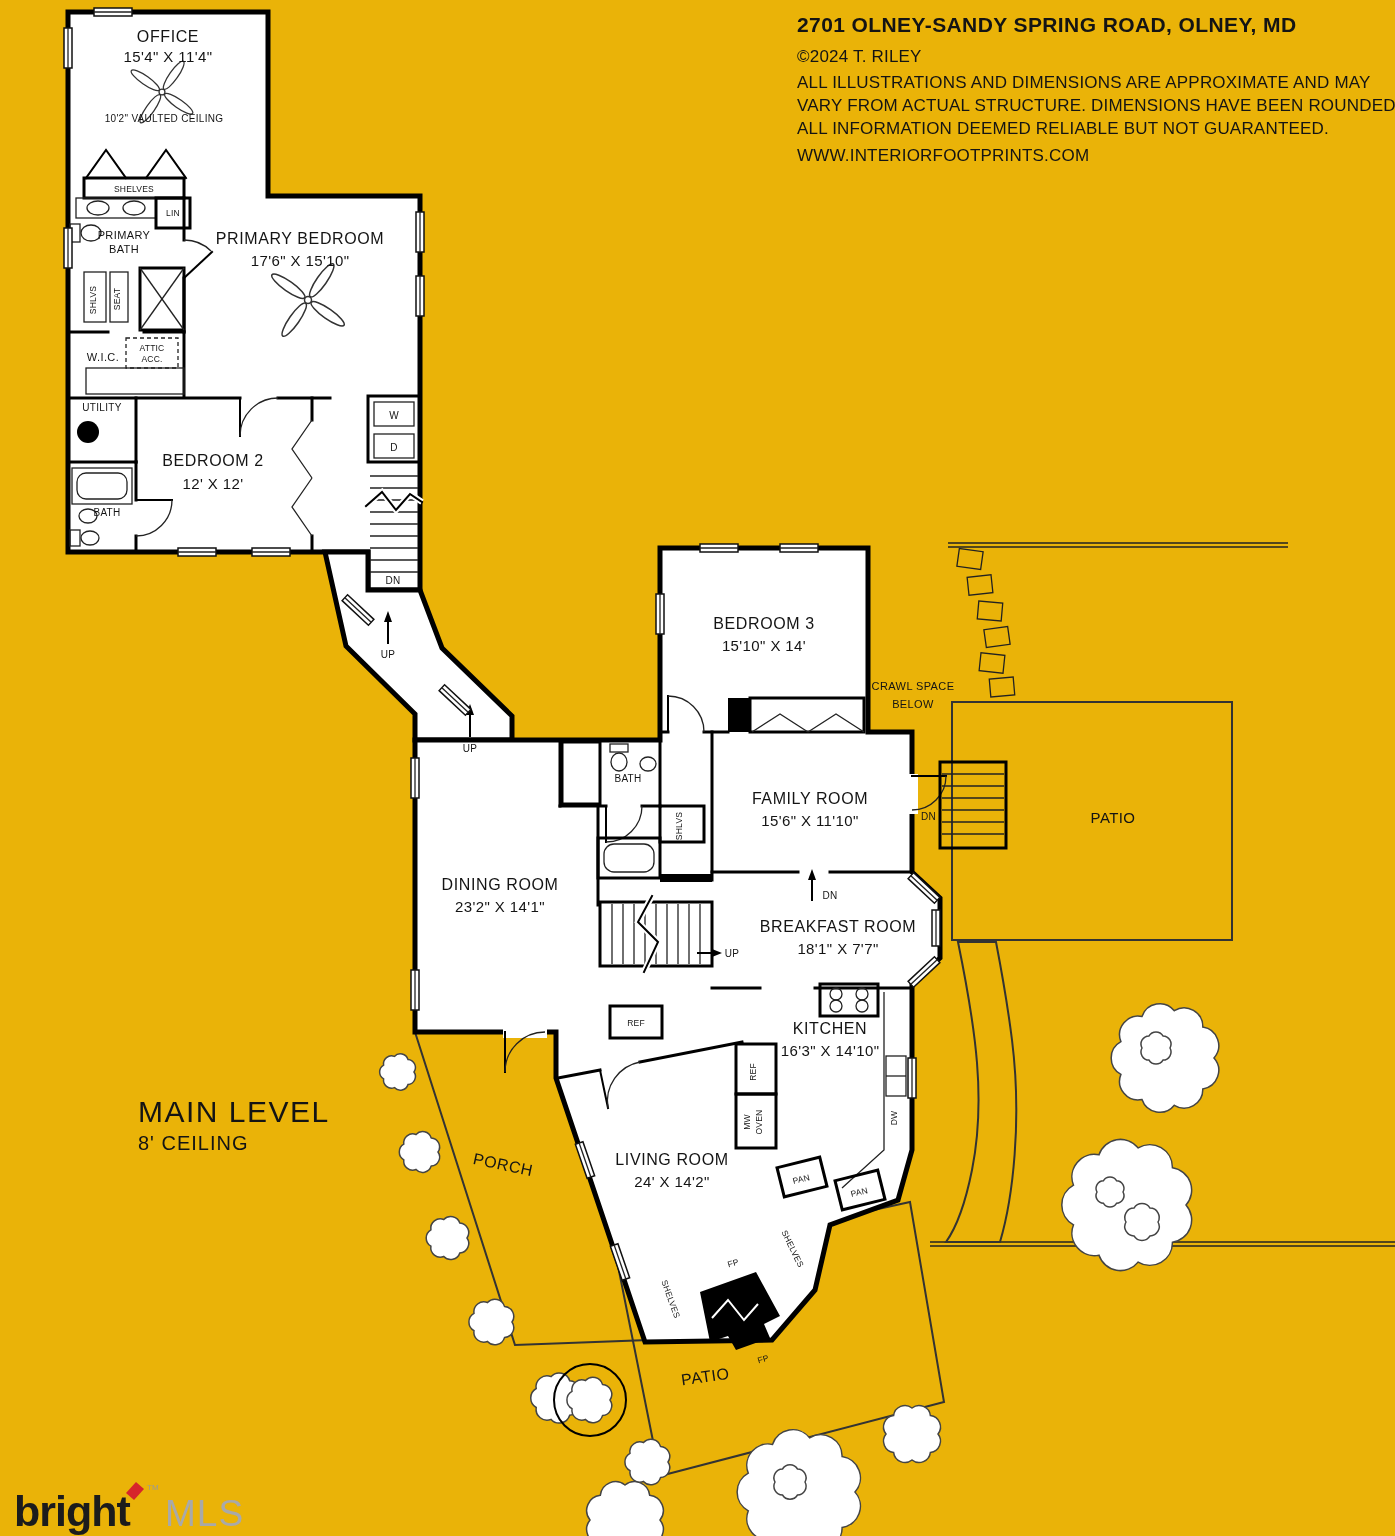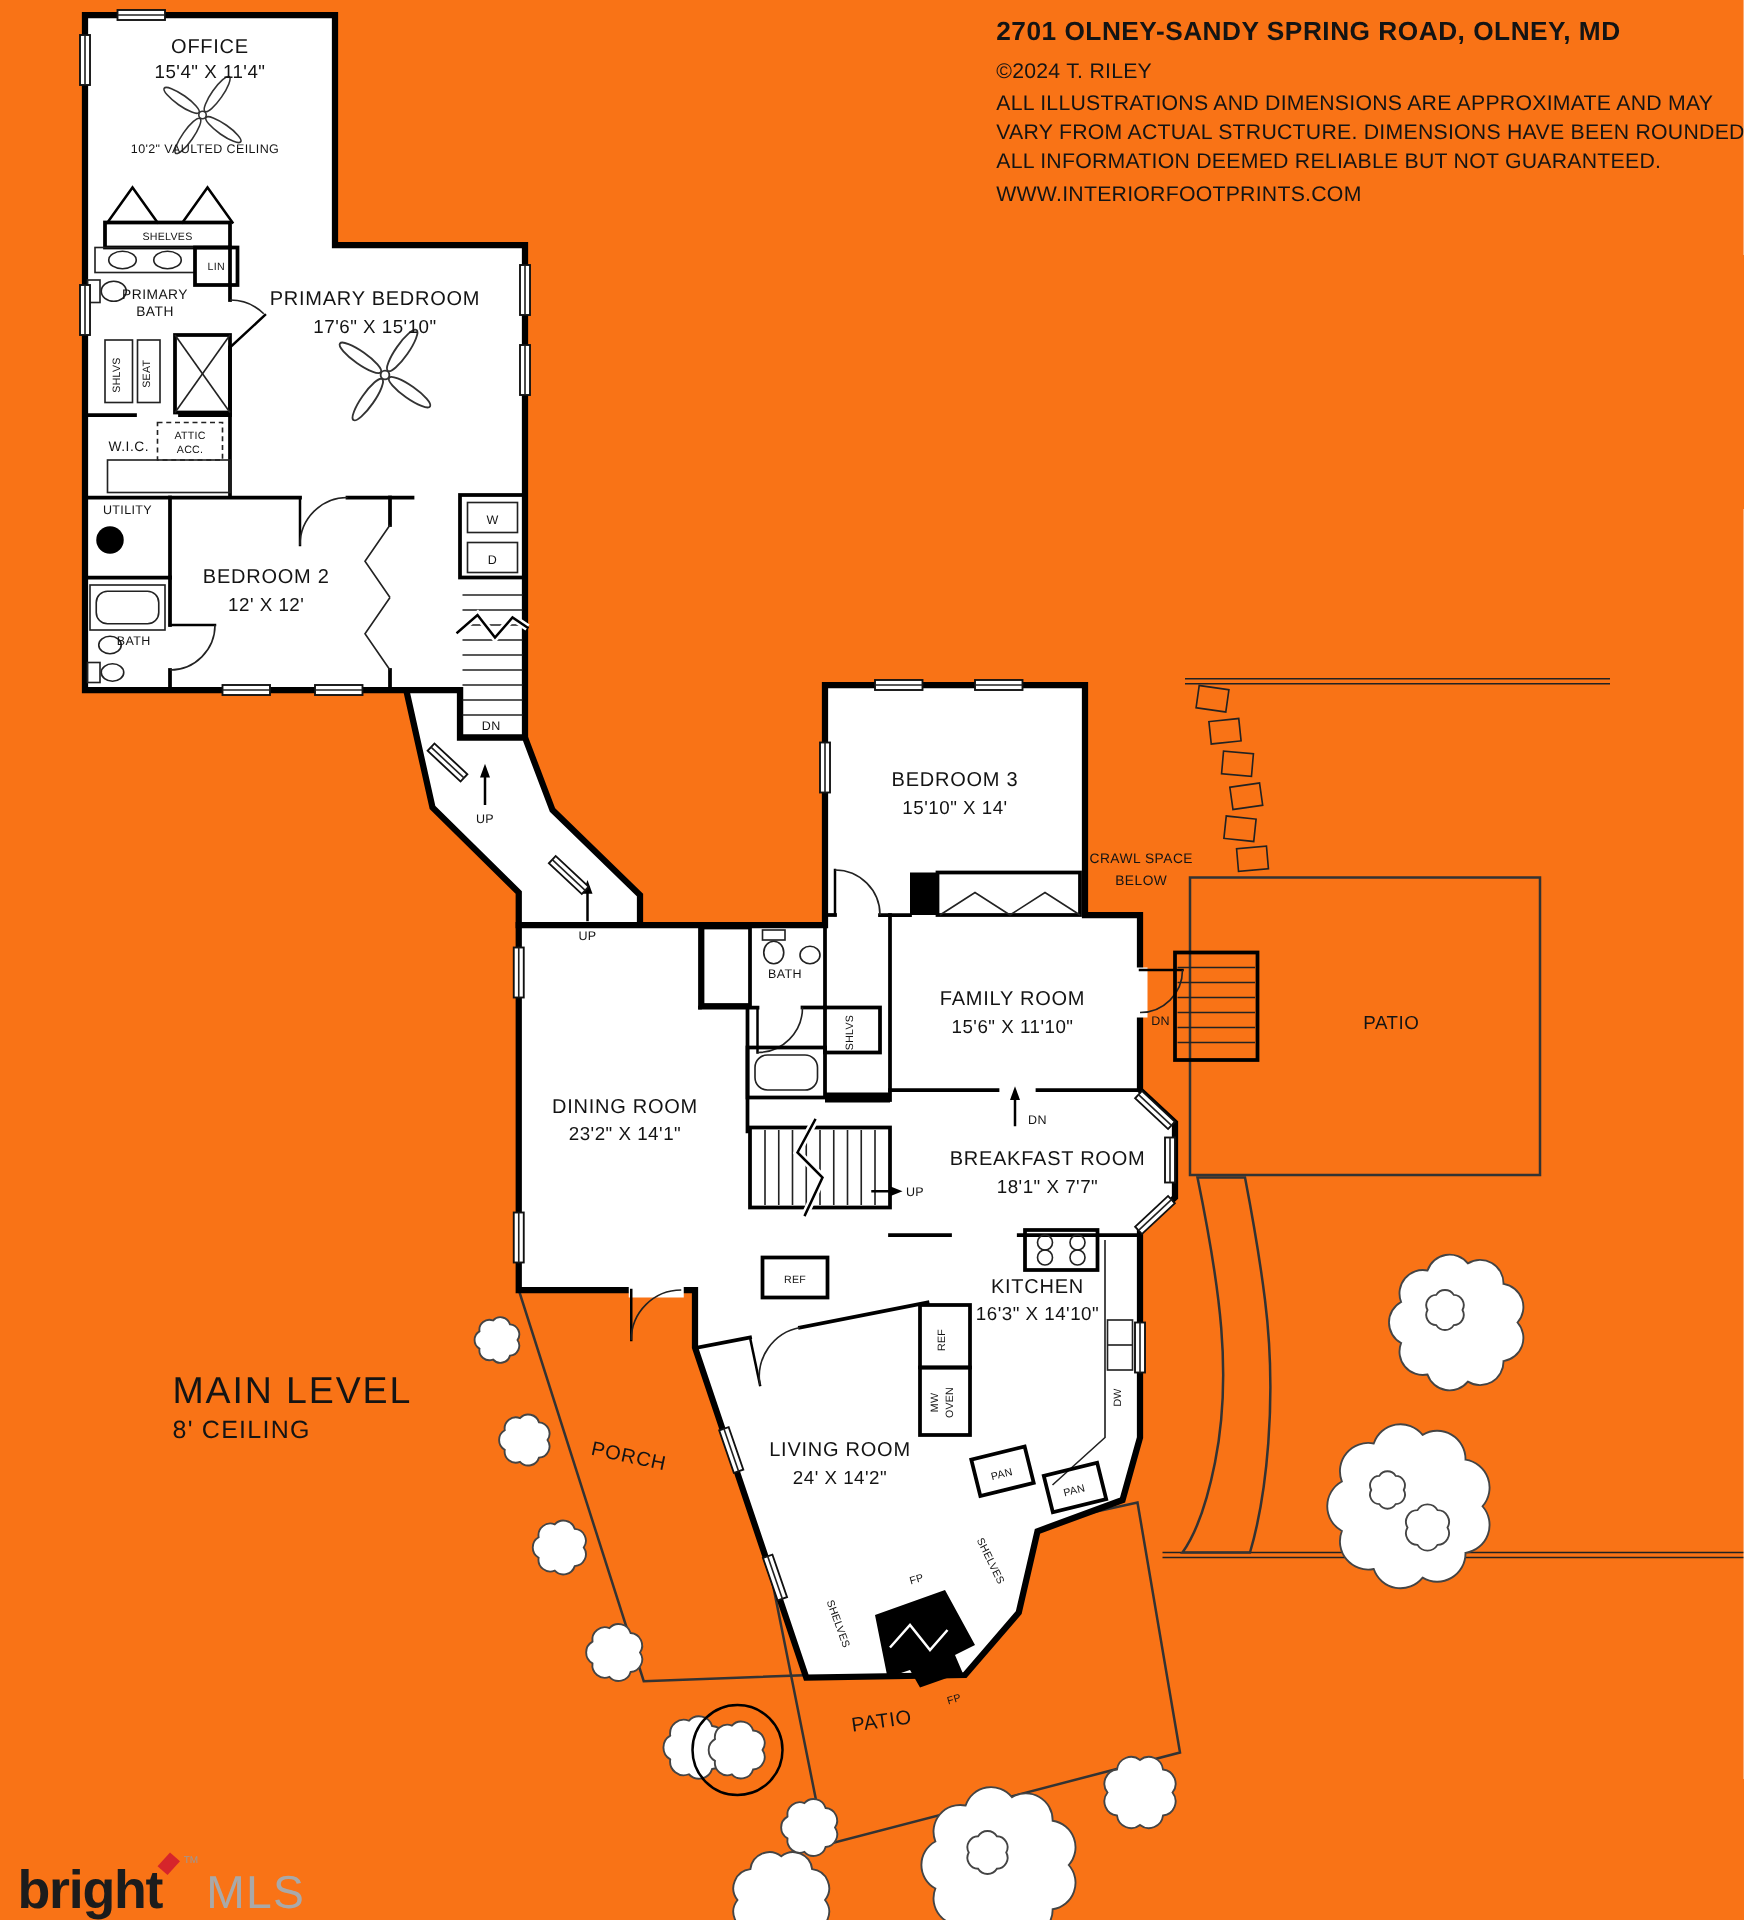--- a/index.html
+++ b/index.html
@@ -1,16 +1,16 @@
 <!DOCTYPE html>
 <html><head>
 <meta charset="utf-8">
 <style>
   html,body{margin:0;padding:0;background:#fff}
-  .wrap{width:1395px;height:1536px;position:relative;background:#f97316;overflow:hidden}
+  .wrap{width:1395px;height:1536px;position:relative;background:#eab308;overflow:hidden}
   svg{display:block}
   text{font-family:"Liberation Sans",sans-serif;fill:#141414}
   .c{text-anchor:middle}
   .e{text-anchor:end}
   .rn{font-size:16px;letter-spacing:.6px}
   .rd{font-size:15px;letter-spacing:.4px}
   .md{font-size:11px;letter-spacing:.4px}
   .sm{font-size:10px;letter-spacing:.3px}
   .xs{font-size:8.5px;letter-spacing:.2px}
   .hb{font-size:21px;font-weight:700;letter-spacing:.4px}

